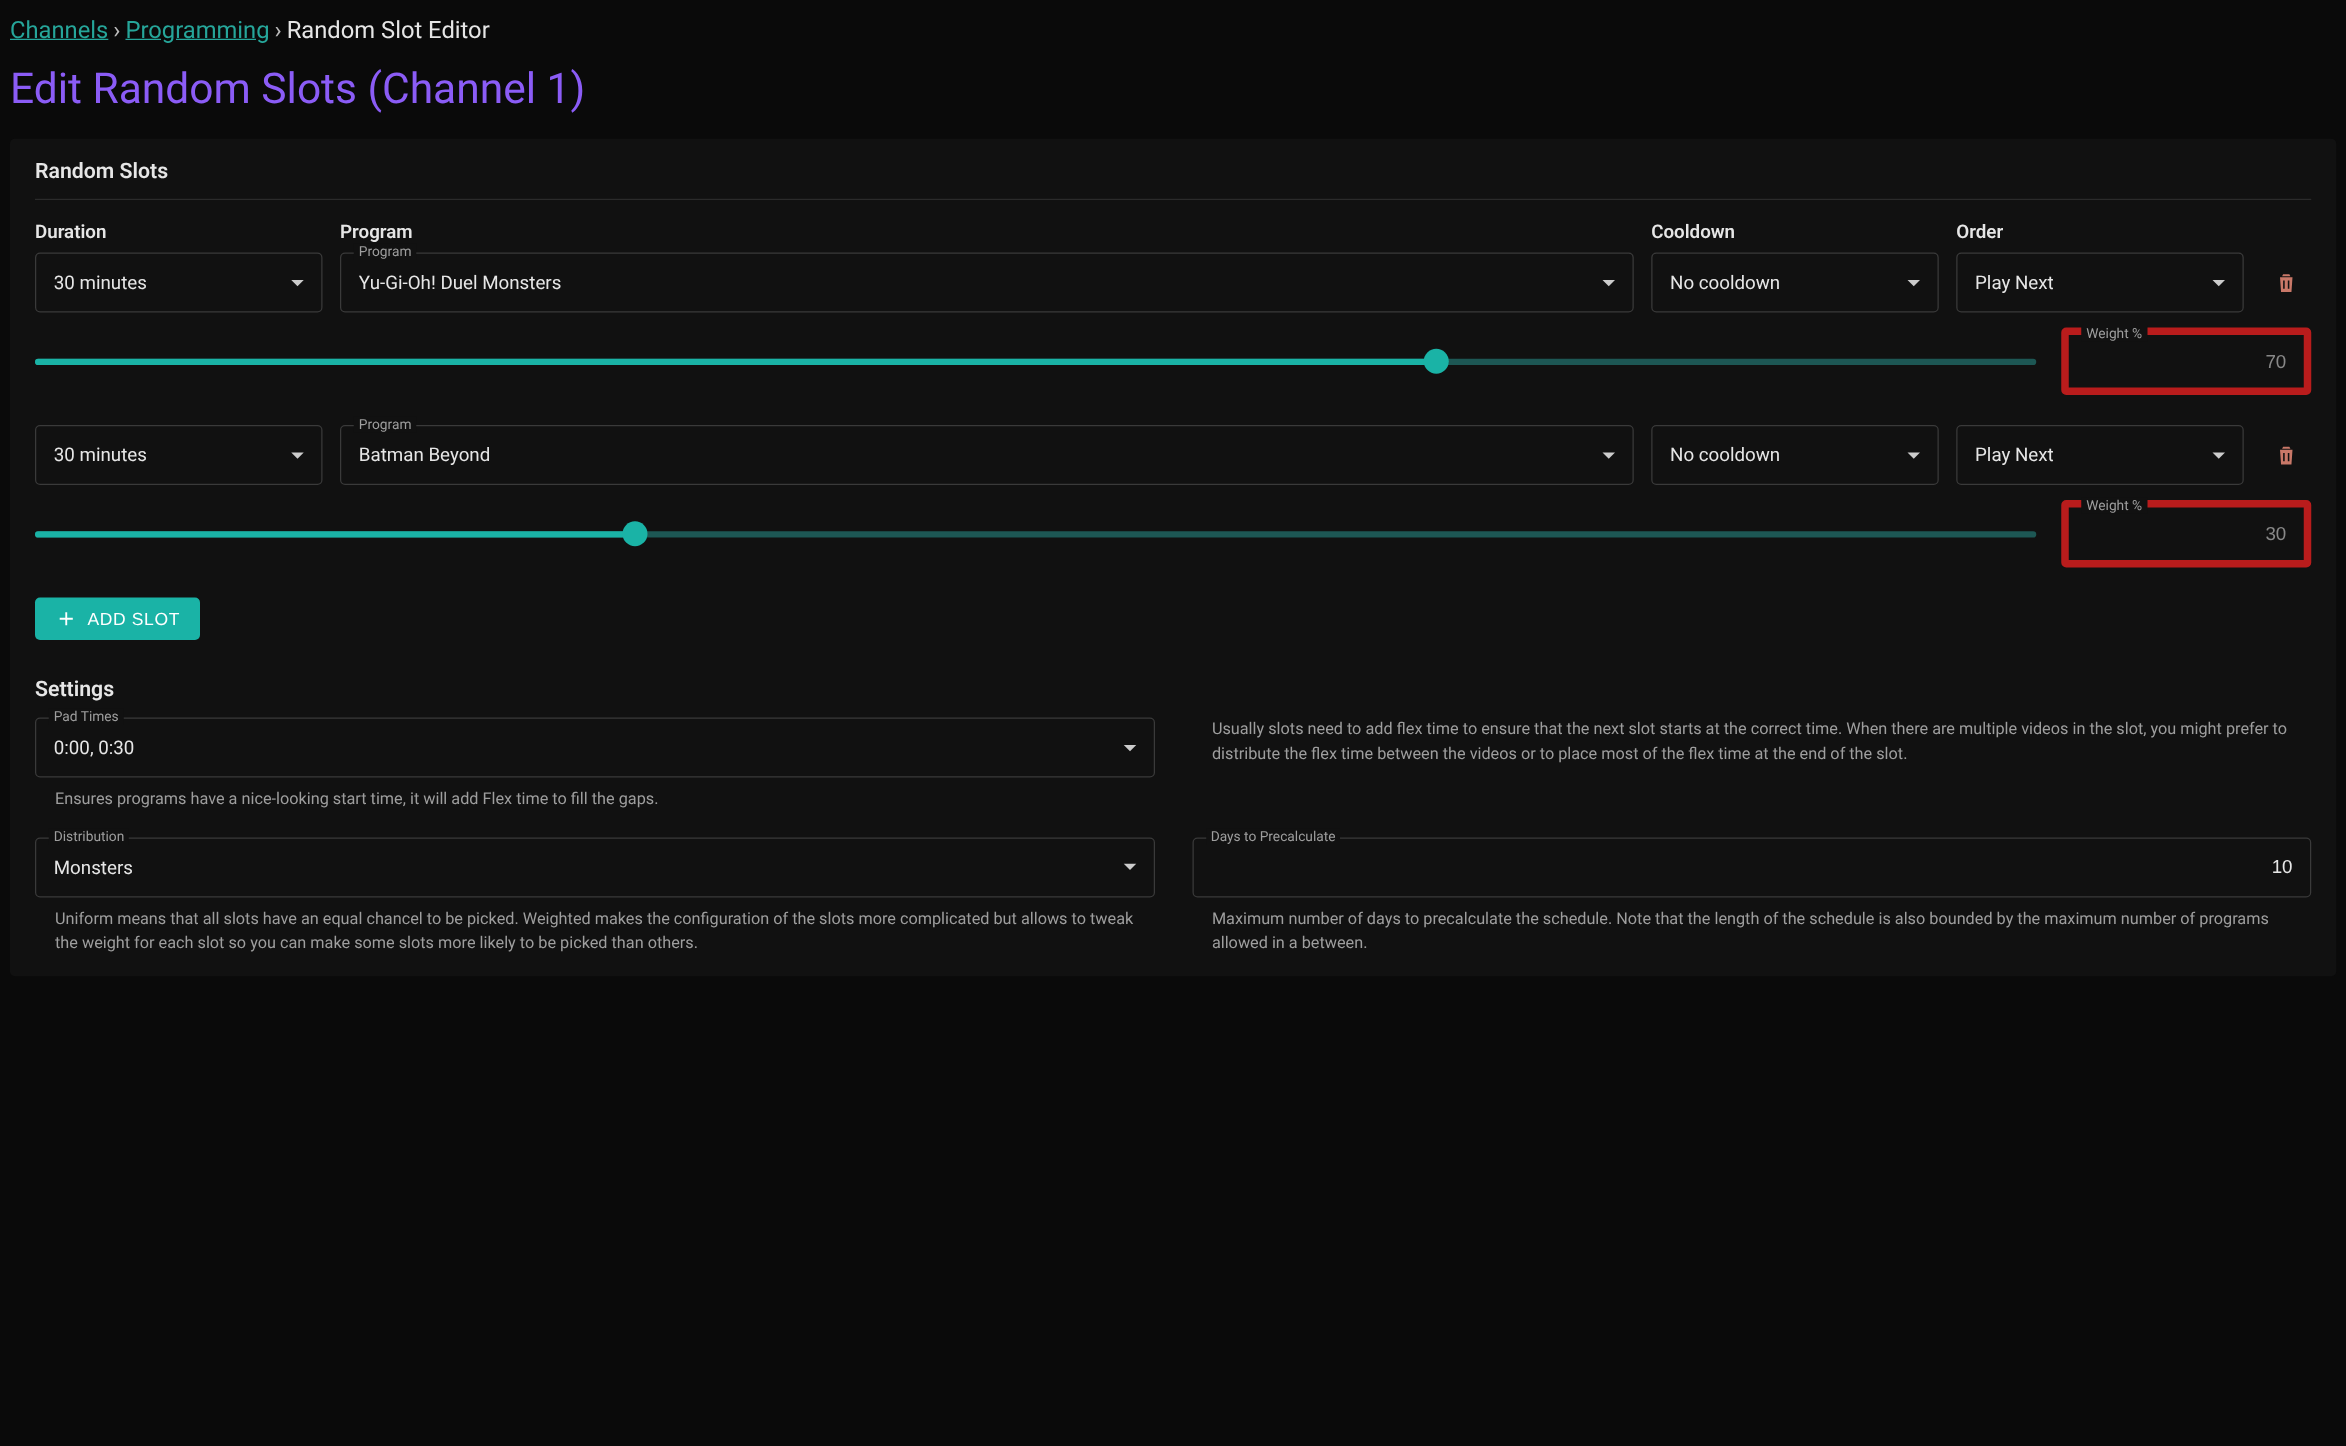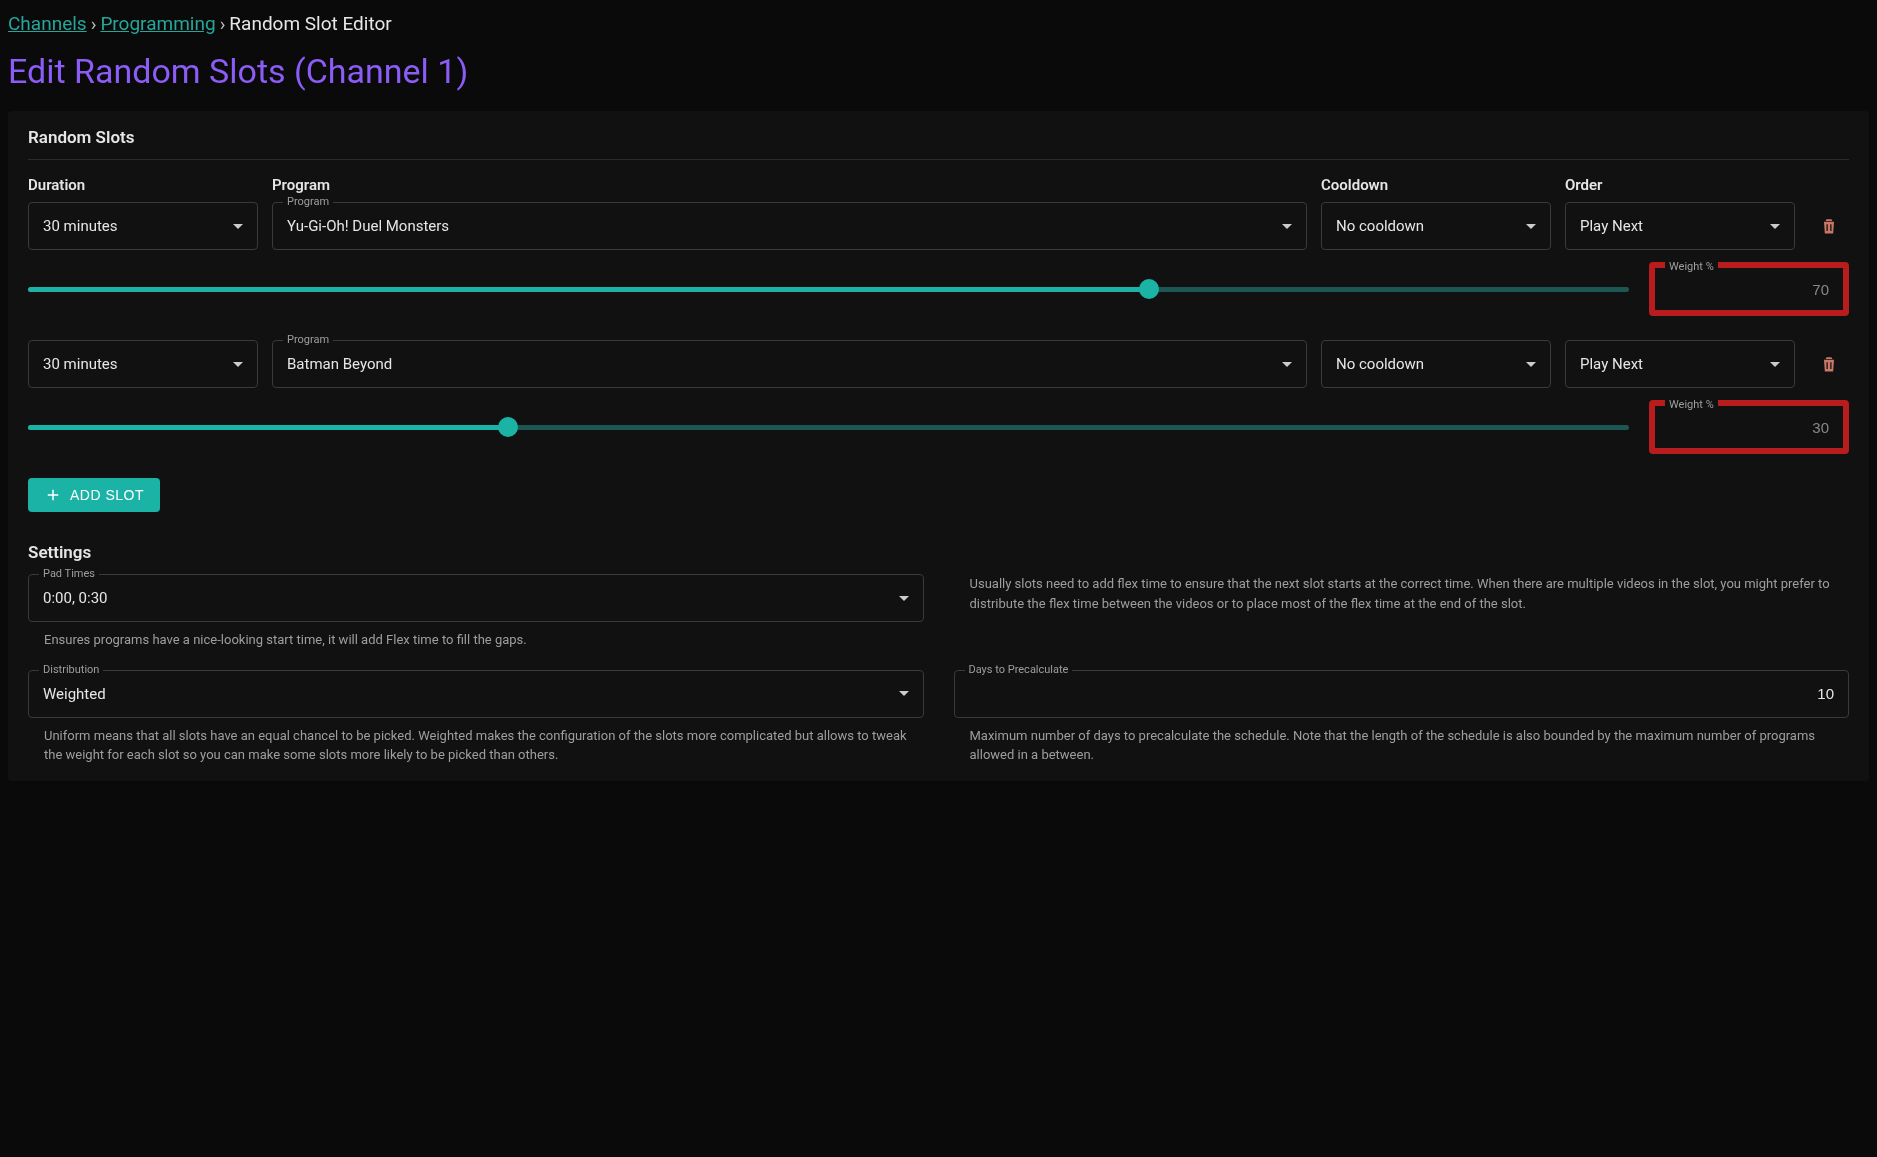--- a/index.html
+++ b/index.html
@@ -315,21 +315,21 @@
       <div class="helper">Ensures programs have a nice-looking start time, it will add Flex time to fill the gaps.</div>
     </div>
 
     <div class="setting-item">
       <div class="helper">Usually slots need to add flex time to ensure that the next slot starts at the correct time. When there are multiple videos in the slot, you might prefer to distribute the flex time between the videos or to place most of the flex time at the end of the slot.</div>
     </div>
 
     <div class="setting-item">
       <div class="field">
         <span class="floating-label">Distribution</span>
-        <span class="value">Weighted</span>
+        <span class="value">Monsters</span>
         <span class="chev"></span>
       </div>
       <div class="helper">Uniform means that all slots have an equal chancel to be picked. Weighted makes the configuration of the slots more complicated but allows to tweak the weight for each slot so you can make some slots more likely to be picked than others.</div>
     </div>
 
     <div class="setting-item">
       <div class="field">
         <span class="floating-label">Days to Precalculate</span>
         <input class="text-input" value="10" style="">
       </div>

